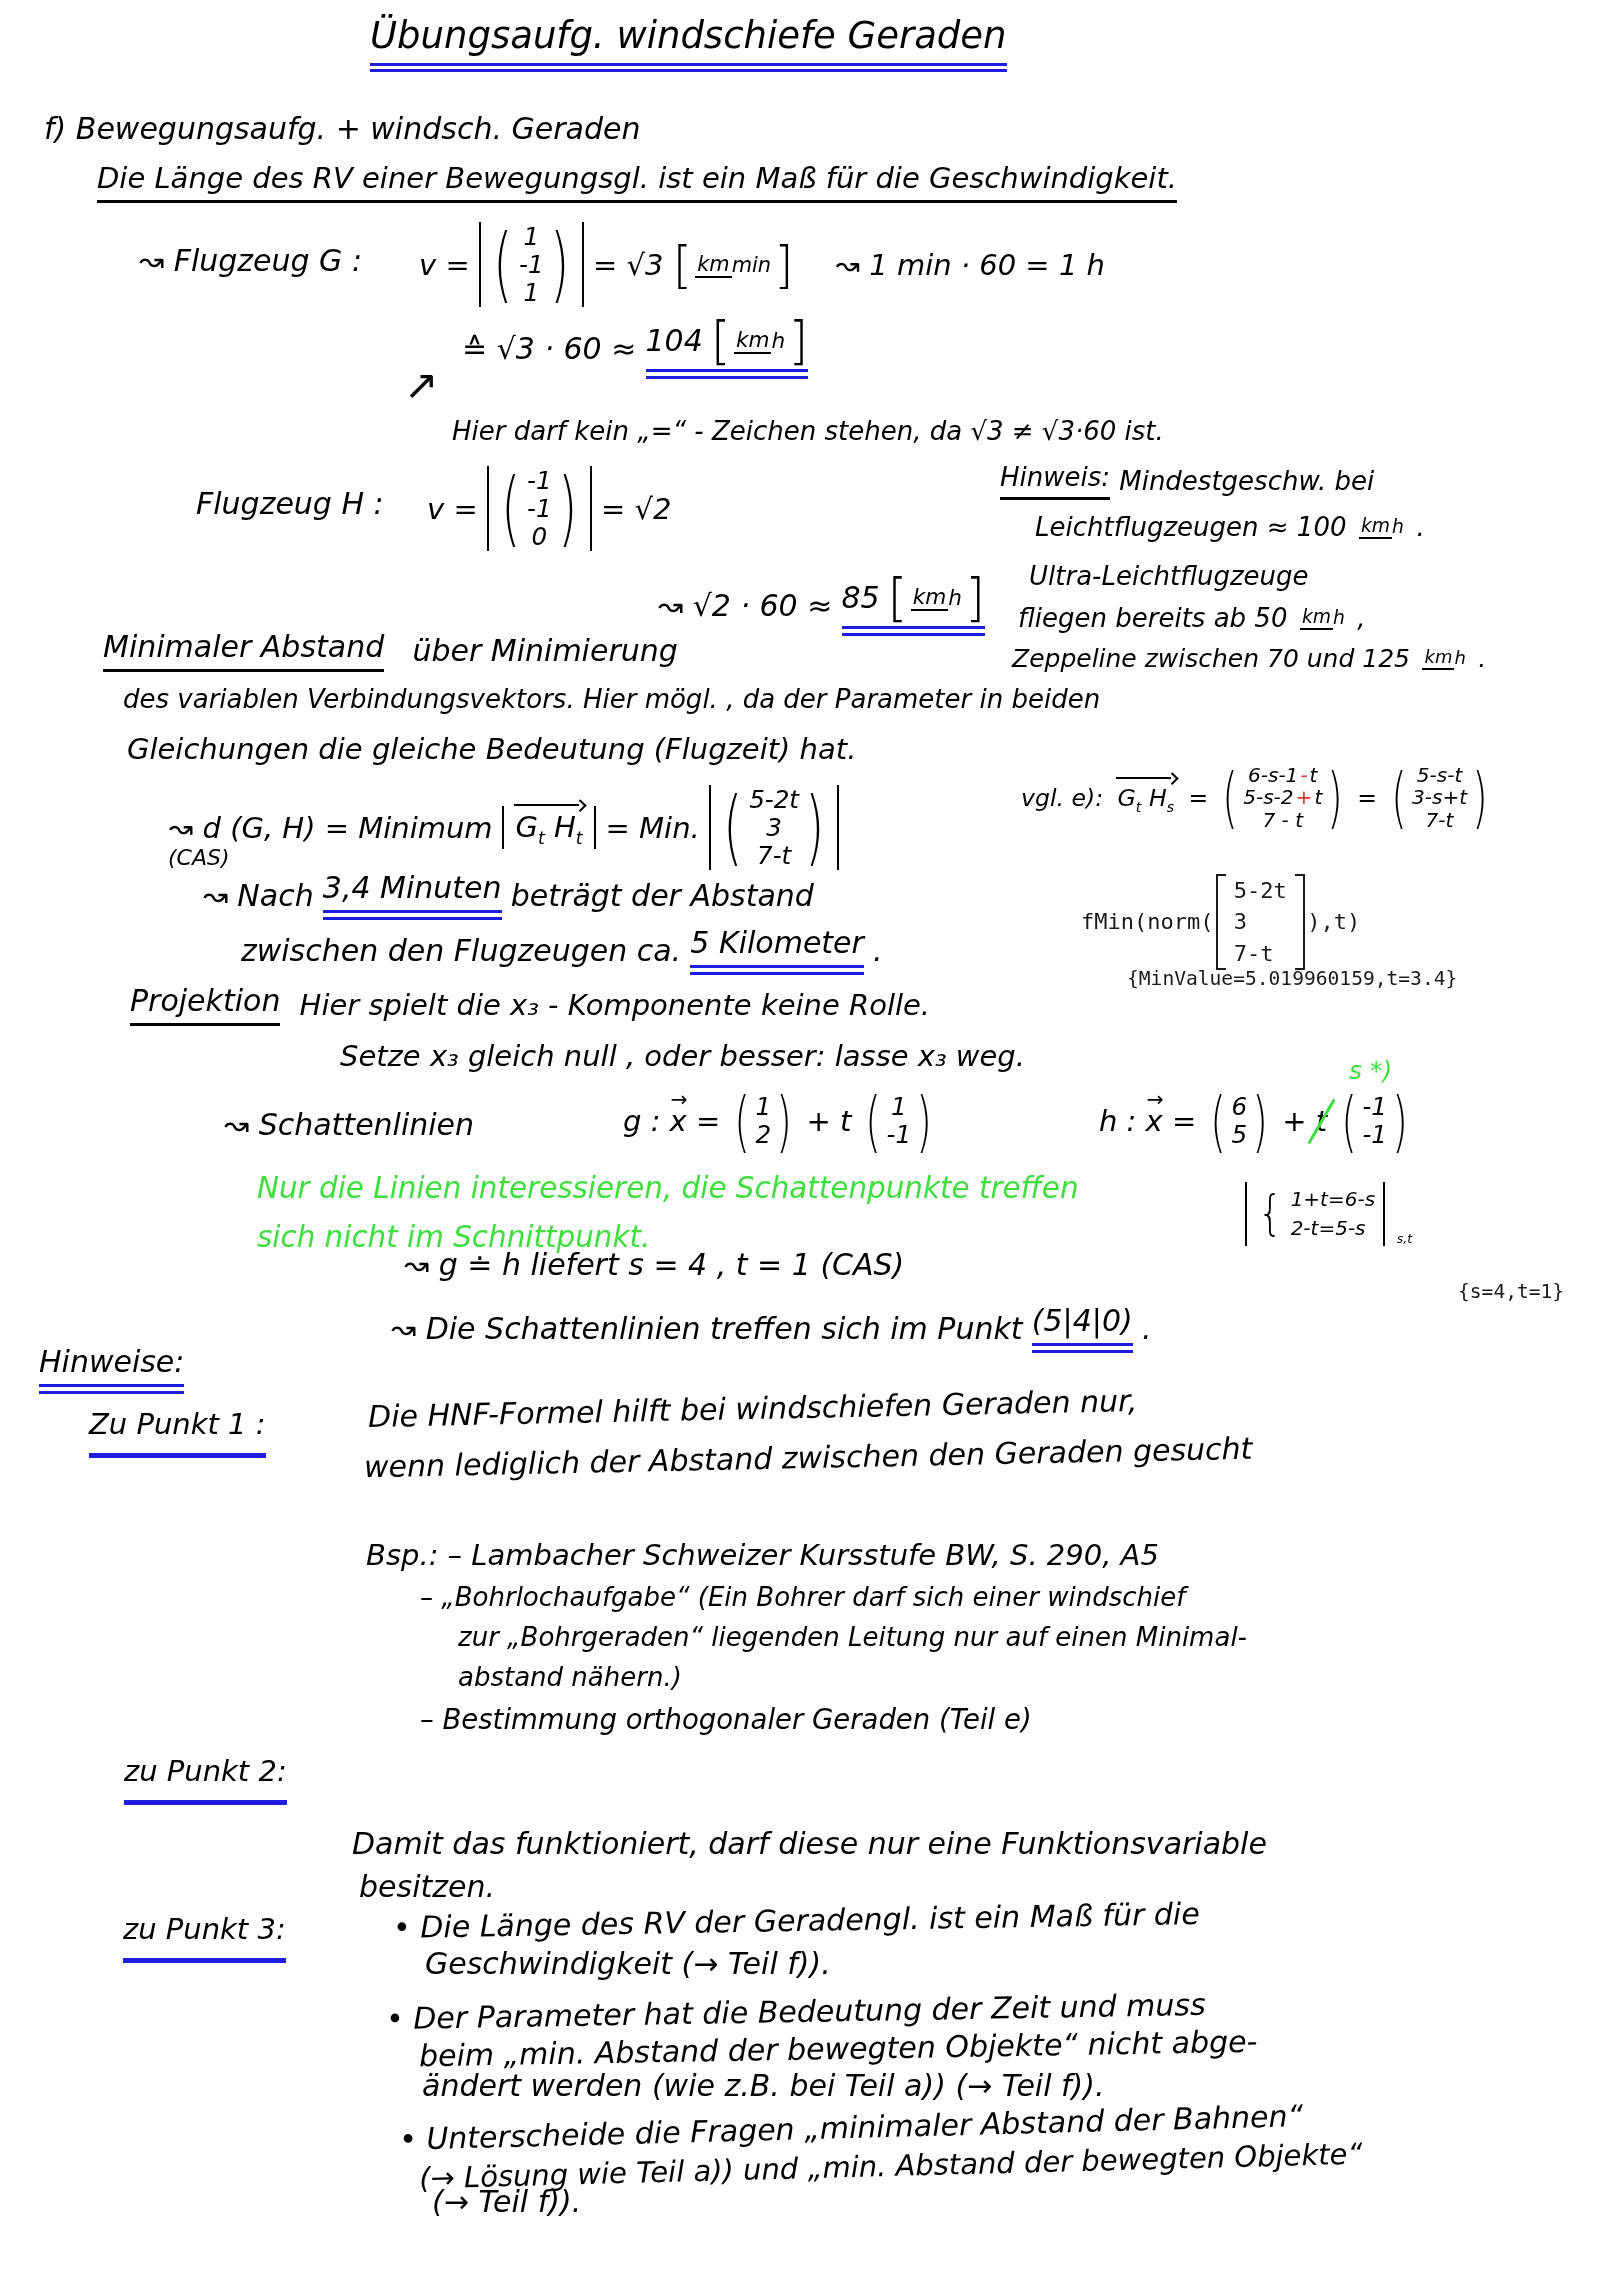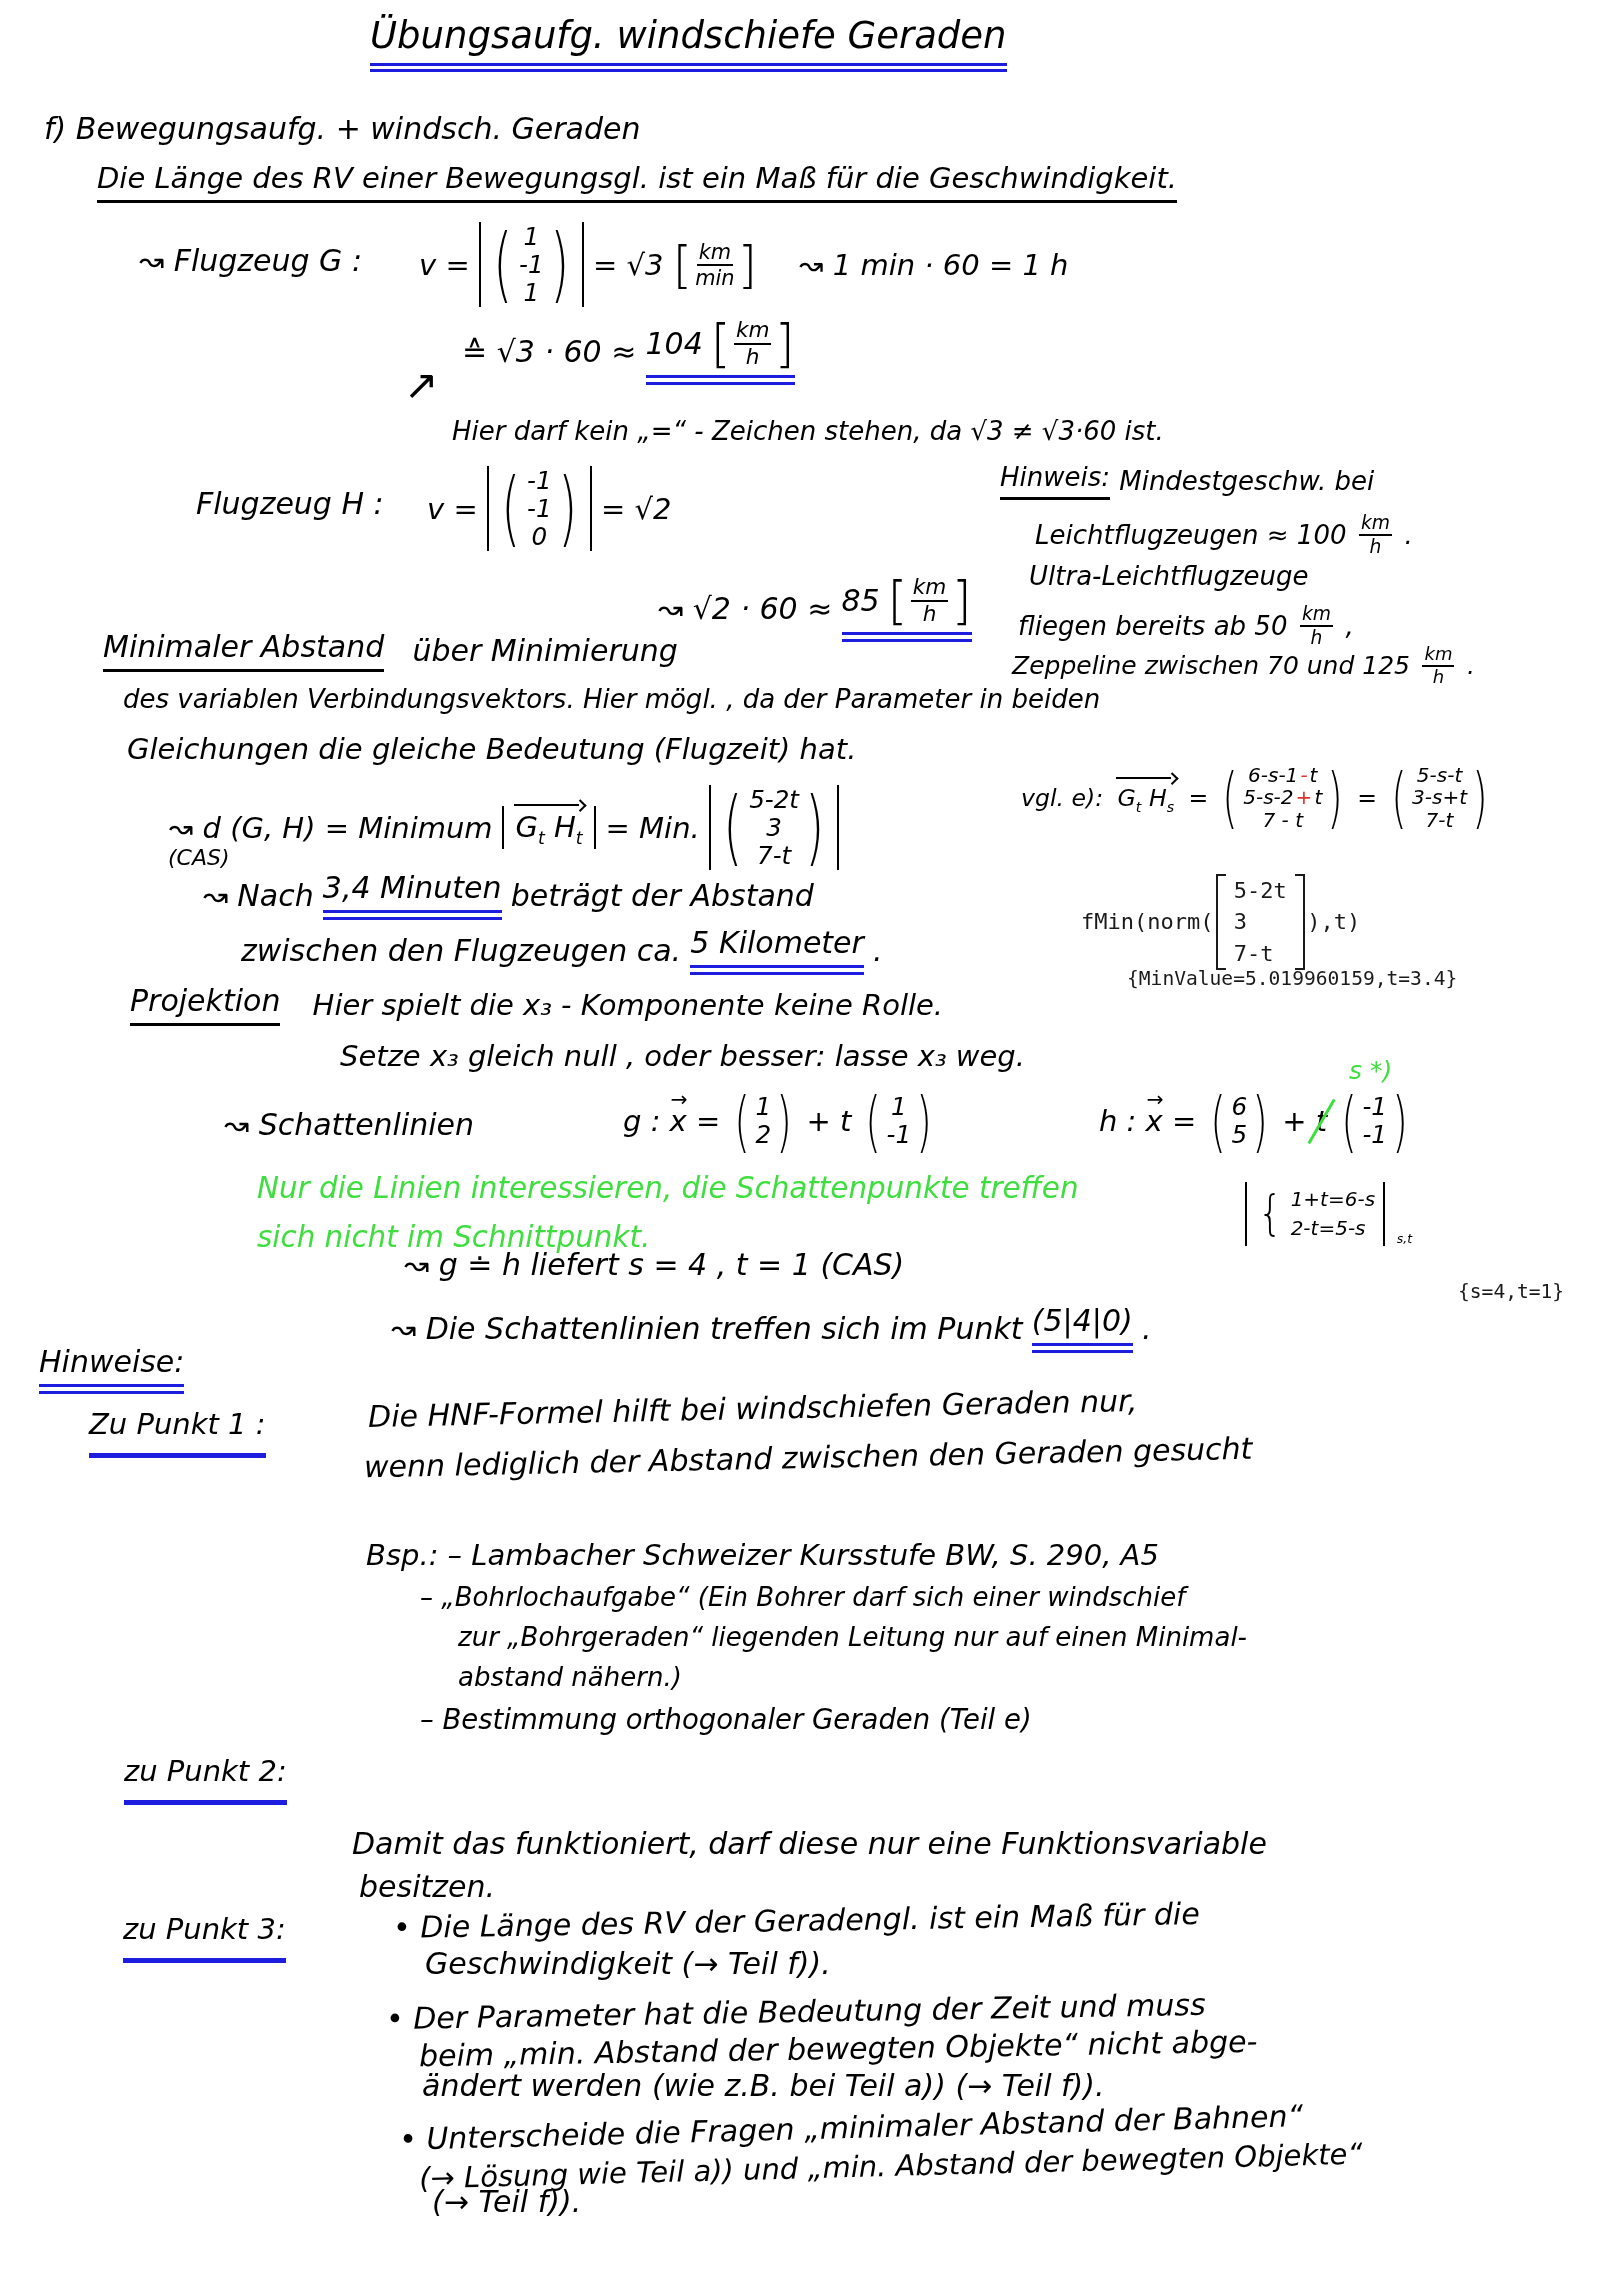--- a/index.html
+++ b/index.html
@@ -23,21 +23,21 @@
   .v3::before,.v3::after{font-size:2.8em;}
   .vec .col{display:inline-flex;flex-direction:column;align-items:center;line-height:1.12;font-size:0.85em;}
   .vrow{display:inline-flex;gap:2px;}
   .abs{display:inline-flex;align-items:center;border-left:2px solid #000;
        border-right:2px solid #000;padding:1.3px 6.5px;}
   .unit{display:inline-flex;align-items:center;}
   .unit::before{content:"[";}
   .unit::after{content:"]";}
   .unit::before,.unit::after{display:inline-block;font-size:1.7em;font-weight:200;
       line-height:0.9;font-style:normal;}
-  .frac{display:inline-flex;flex-direction:column;align-items:center;line-height:1.15;
+  .frac{display:inline-flex;flex-direction:row;align-items:center;line-height:1.15;
         font-size:0.72em;margin:0 3.3px;}
   .frac .num{border-bottom:2px solid currentColor;padding:0 2px;}
   .ovl{position:relative;display:inline-block;margin:0 5.2px;padding-top:2.6px;}
   .ovl::before{content:"";position:absolute;top:-3.9px;left:-1.3px;right:3.3px;border-top:2px solid #000;}
   .ovl::after{content:"";position:absolute;top:-6.9px;right:-2px;width:6.5px;height:6.5px;
       border-top:2px solid #000;border-right:2px solid #000;transform:rotate(45deg);}
   .xvec{position:relative;display:inline-block;}
   .xvec::after{content:"→";position:absolute;top:-0.85em;left:0.05em;font-size:0.7em;}
   .tstrike{position:relative;display:inline-block;}
   .tstrike::after{content:"";position:absolute;left:40%;top:-25%;height:150%;
@@ -250,21 +250,21 @@
         <span>7-t</span>
       </span>
       <span class="mb mbr"></span>
     </span>
     <span>),t)</span>
   </div>
   <div class="l mono" style="left:1127px;top:967px;font-size:19.6px">{MinValue=5.019960159,t=3.4}</div>
 
   <div class="l" style="left:130px;top:983px;font-size:30px">
     <span class="ub">Projektion</span>
-    <span style="margin-left:23px;font-size:29px">Hier spielt die x₃ - Komponente keine Rolle.</span>
+    <span style="margin-left:10px;font-size:29px">Hier spielt die x₃ - Komponente keine Rolle.</span>
   </div>
   <div class="l" style="left:340px;top:1039px;font-size:29px">Setze x₃ gleich null , oder besser: lasse x₃ weg.</div>
 
   <div class="l" style="left:224px;top:1107px;font-size:30px">↝ Schattenlinien</div>
   <div class="l" style="left:623px;top:1091px;font-size:29px">
     <span>g :</span>
     <span class="xvec">x</span>
     <span>=</span>
     <span class="vec">
       <span class="col">

